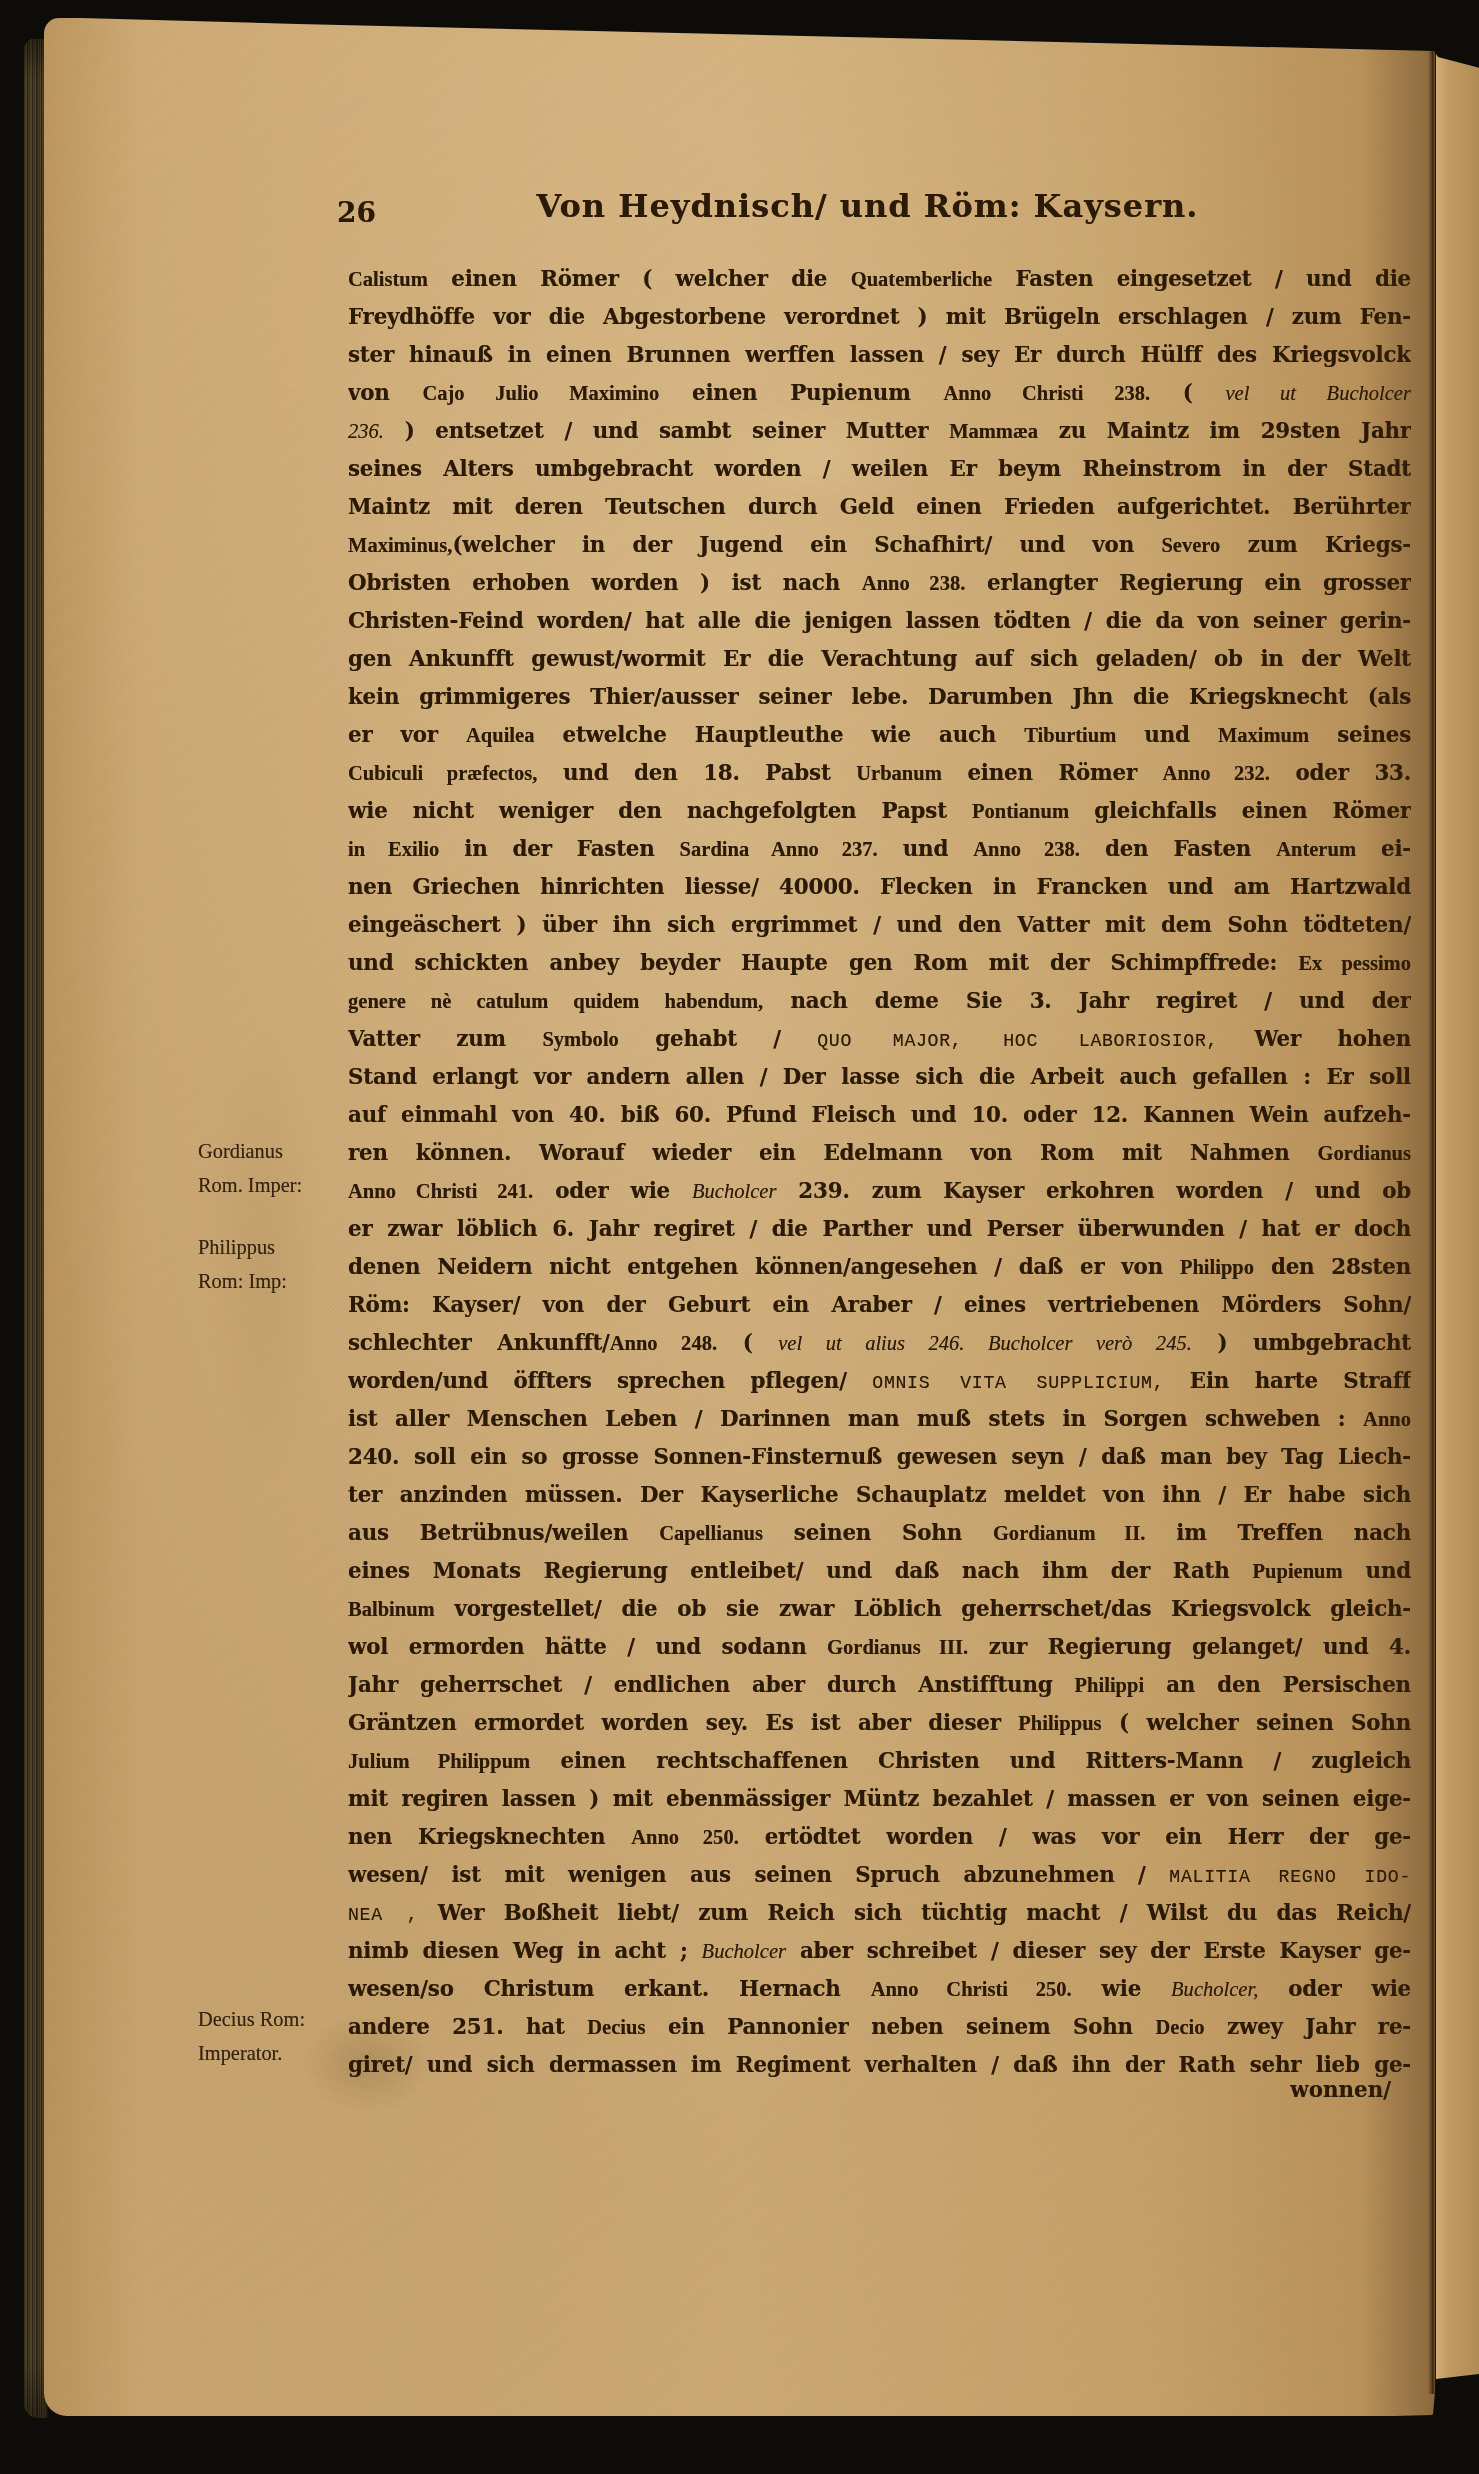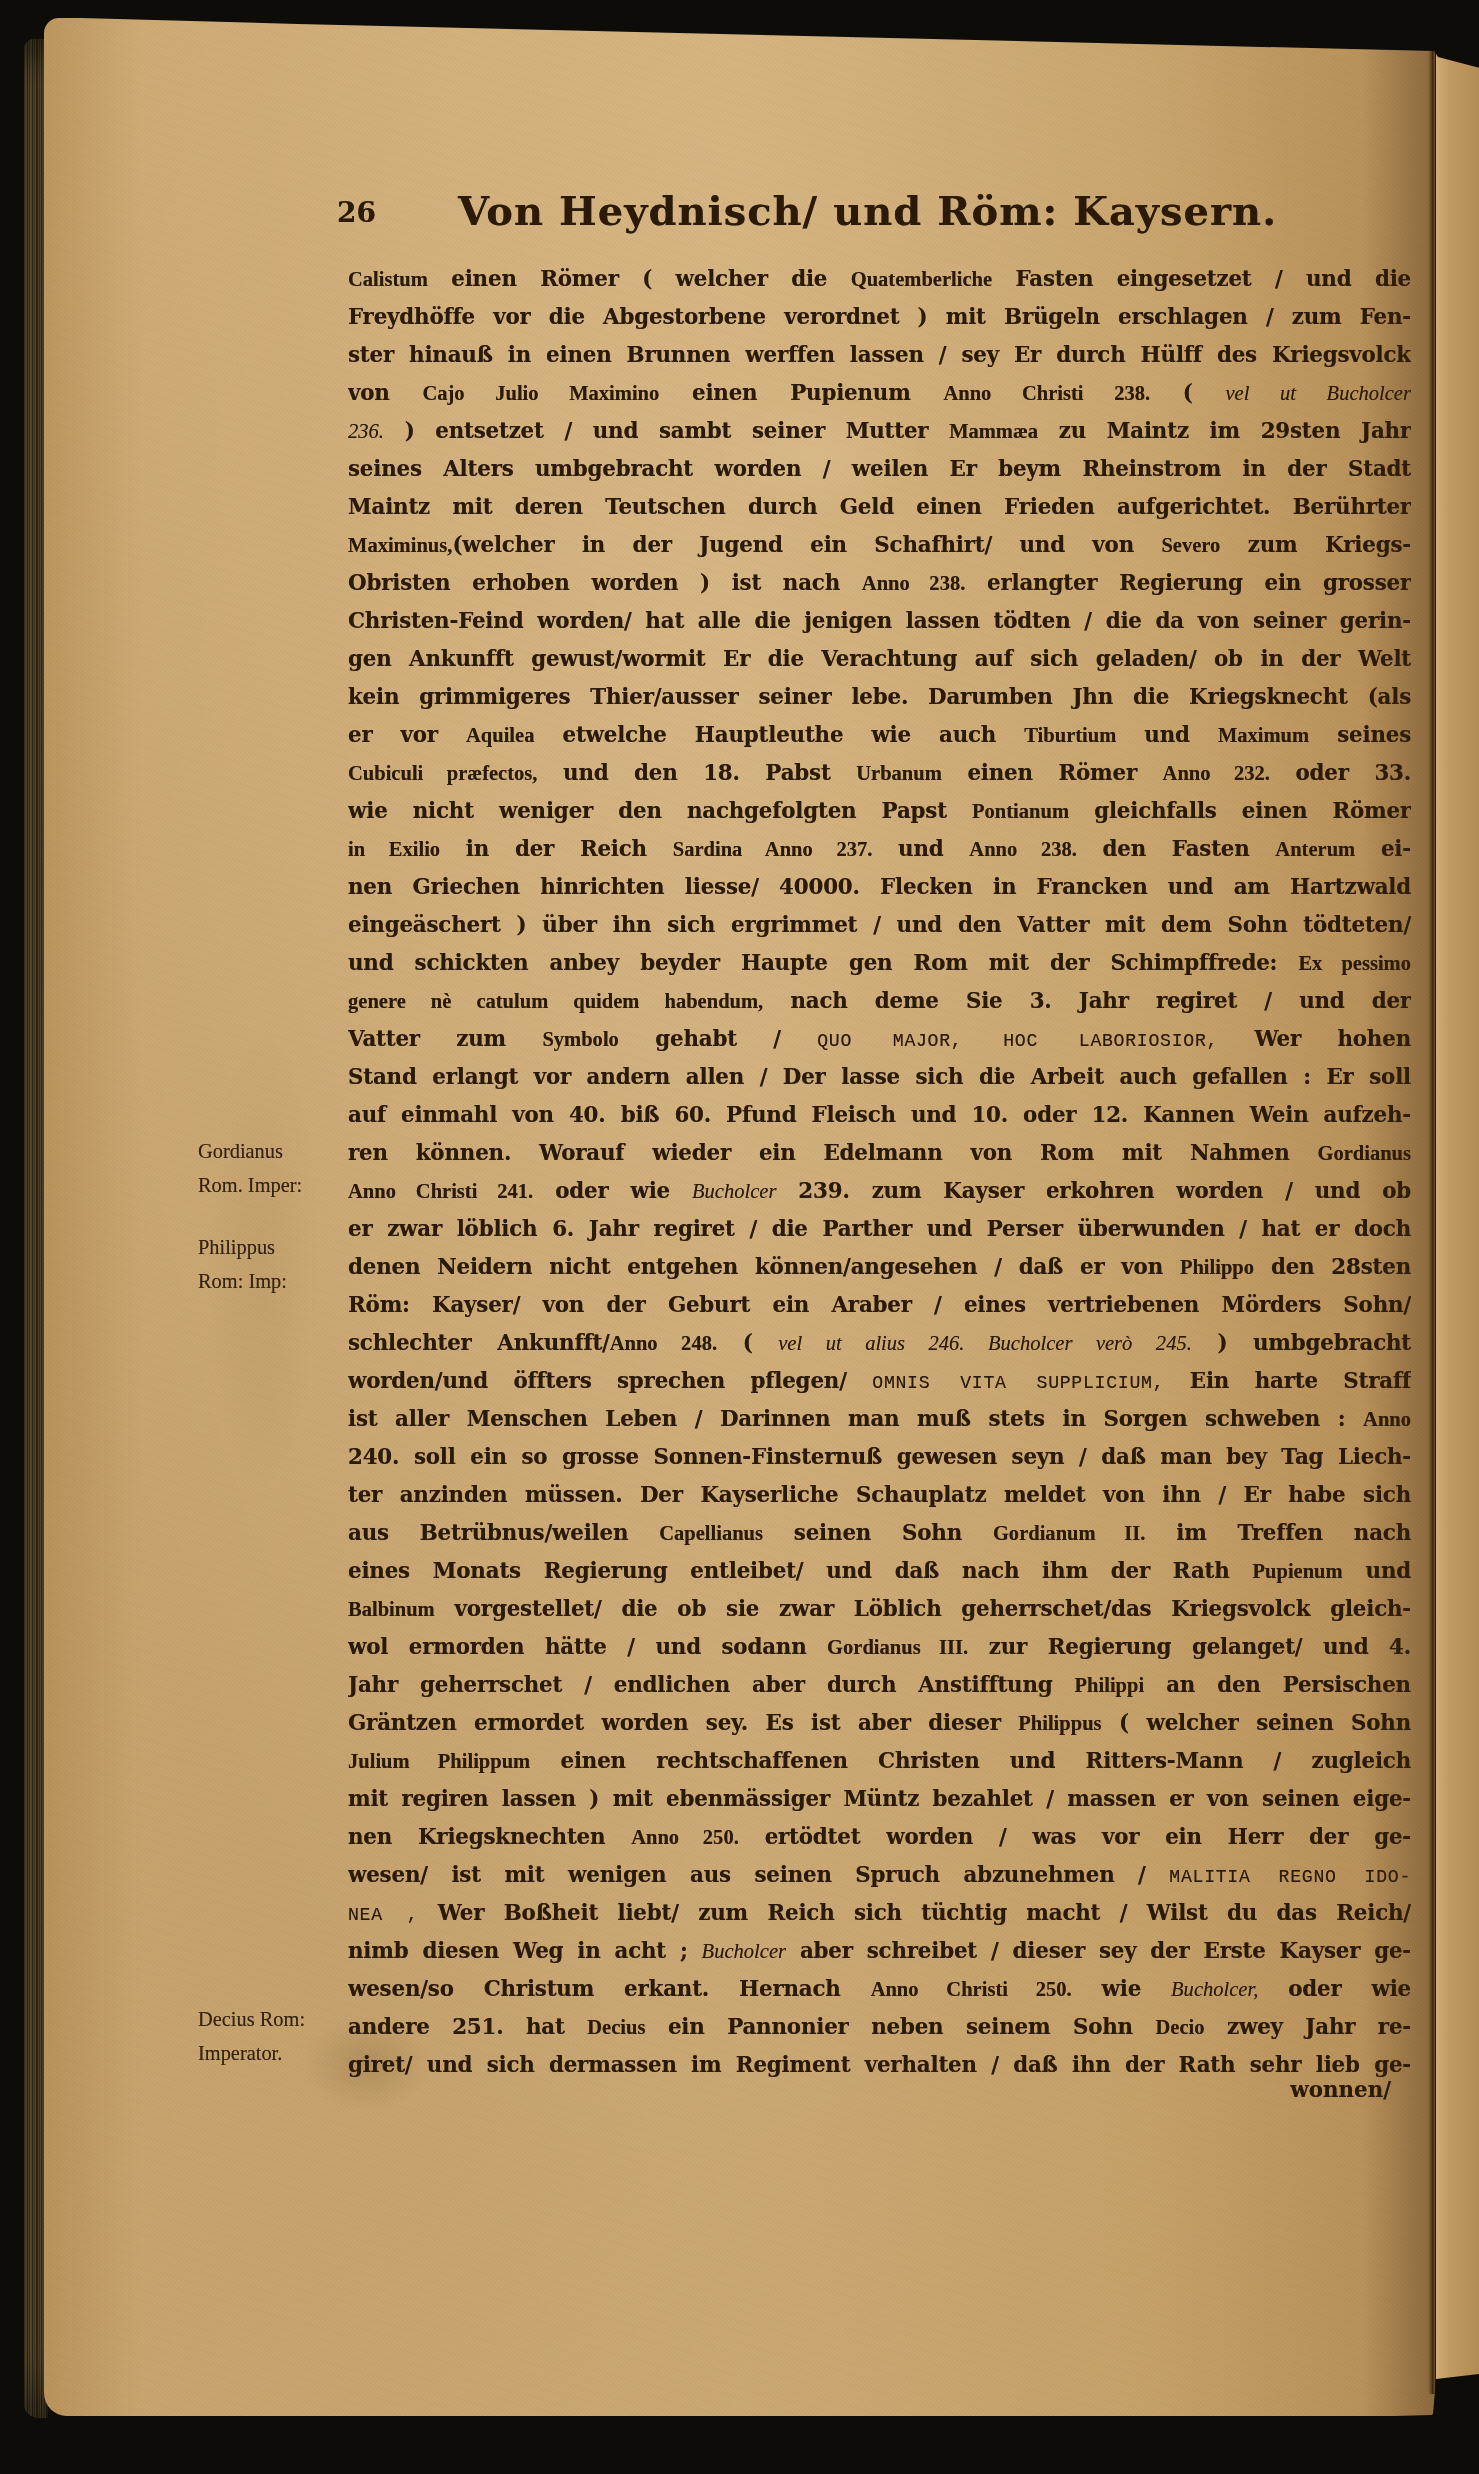--- a/index.html
+++ b/index.html
@@ -41,21 +41,21 @@
   .wedge{position:absolute;left:0;width:1480px;background:#0d0c08;z-index:5;pointer-events:none;}
   .wedge.top{top:0;height:129px;
       clip-path:polygon(0 0,1480px 0,1480px 68px,1438px 57px,1434px 51px,298px 24px,44px 17px,0 16px);}
   .wedge.bottom{top:2359px;height:116px;
       clip-path:polygon(0 78px,447px 80px,894px 71px,1242px 61px,1433px 56px,1436px 20px,1480px 15px,1480px 116px,0 116px);}
   
   .ink{color:#2b1a08;text-shadow:0 0 0.5px rgba(45,25,8,.55);}
   .header-row{position:absolute;left:292px;top:169px;width:1063px;height:55px;}
   .pagenum{position:absolute;left:1px;top:9px;font-size:28px;font-weight:700;}
   .running-title{position:absolute;left:0;right:0;text-align:center;top:0;
-      font-size:40px;font-weight:700;letter-spacing:1px;}
+      font-size:32px;font-weight:700;letter-spacing:1px;}
   .body-text{position:absolute;left:304px;top:242px;width:1063px;}
   .line{height:38px;line-height:38px;font-size:21.4px;
       text-align:justify;text-align-last:justify;text-justify:inter-word;
       overflow:hidden;white-space:normal;}
   .seg-f{font-family:"DejaVu Serif",serif;font-weight:700;letter-spacing:-0.2px;}
   .seg-r{font-family:"Liberation Serif",serif;font-weight:700;font-size:.96em;}
   .seg-i{font-family:"Liberation Serif",serif;font-style:italic;font-weight:400;font-size:.96em;}
   .seg-c{font-family:Liberation Mono, monospace;font-weight:400;font-size:.85em;letter-spacing:0.7px;}
   .catchword{position:absolute;left:304px;top:2059px;width:1063px;text-align:right;
       padding-right:20px;box-sizing:border-box;font-size:21.4px;font-weight:700;}
@@ -89,21 +89,21 @@
         <div class="line"><span class="seg-f">seines Alters umbgebracht worden / weilen Er beym Rheinstrom in der Stadt</span></div>
         <div class="line"><span class="seg-f">Maintz mit deren Teutschen durch Geld einen Frieden aufgerichtet. Berührter</span></div>
         <div class="line"><span class="seg-r">Maximinus,</span><span class="seg-f">(welcher in der Jugend ein Schafhirt/ und von </span><span class="seg-r">Severo</span><span class="seg-f"> zum Kriegs-</span></div>
         <div class="line"><span class="seg-f">Obristen erhoben worden ) ist nach </span><span class="seg-r">Anno 238.</span><span class="seg-f"> erlangter Regierung ein grosser</span></div>
         <div class="line"><span class="seg-f">Christen-Feind worden/ hat alle die jenigen lassen tödten / die da von seiner gerin-</span></div>
         <div class="line"><span class="seg-f">gen Ankunfft gewust/wormit Er die Verachtung auf sich geladen/ ob in der Welt</span></div>
         <div class="line"><span class="seg-f">kein grimmigeres Thier/ausser seiner lebe. Darumben Jhn die Kriegsknecht (als</span></div>
         <div class="line"><span class="seg-f">er vor </span><span class="seg-r">Aquilea</span><span class="seg-f"> etwelche Hauptleuthe wie auch </span><span class="seg-r">Tiburtium</span><span class="seg-f"> und </span><span class="seg-r">Maximum</span><span class="seg-f"> seines</span></div>
         <div class="line"><span class="seg-r">Cubiculi præfectos,</span><span class="seg-f"> und den 18. Pabst </span><span class="seg-r">Urbanum</span><span class="seg-f"> einen Römer </span><span class="seg-r">Anno 232.</span><span class="seg-f"> oder 33.</span></div>
         <div class="line"><span class="seg-f">wie nicht weniger den nachgefolgten Papst </span><span class="seg-r">Pontianum</span><span class="seg-f"> gleichfalls einen Römer</span></div>
-        <div class="line"><span class="seg-r">in Exilio</span><span class="seg-f"> in der Reich </span><span class="seg-r">Sardina Anno 237.</span><span class="seg-f"> und </span><span class="seg-r">Anno 238.</span><span class="seg-f"> den Fasten </span><span class="seg-r">Anterum</span><span class="seg-f"> ei-</span></div>
+        <div class="line"><span class="seg-r">in Exilio</span><span class="seg-f"> in der Fasten </span><span class="seg-r">Sardina Anno 237.</span><span class="seg-f"> und </span><span class="seg-r">Anno 238.</span><span class="seg-f"> den Fasten </span><span class="seg-r">Anterum</span><span class="seg-f"> ei-</span></div>
         <div class="line"><span class="seg-f">nen Griechen hinrichten liesse/ 40000. Flecken in Francken und am Hartzwald</span></div>
         <div class="line"><span class="seg-f">eingeäschert ) über ihn sich ergrimmet / und den Vatter mit dem Sohn tödteten/</span></div>
         <div class="line"><span class="seg-f">und schickten anbey beyder Haupte gen Rom mit der Schimpffrede: </span><span class="seg-r">Ex pessimo</span></div>
         <div class="line"><span class="seg-r">genere nè catulum quidem habendum,</span><span class="seg-f"> nach deme Sie 3. Jahr regiret / und der</span></div>
         <div class="line"><span class="seg-f">Vatter zum </span><span class="seg-r">Symbolo</span><span class="seg-f"> gehabt / </span><span class="seg-c">QUO MAJOR, HOC LABORIOSIOR,</span><span class="seg-f"> Wer hohen</span></div>
         <div class="line"><span class="seg-f">Stand erlangt vor andern allen / Der lasse sich die Arbeit auch gefallen : Er soll</span></div>
         <div class="line"><span class="seg-f">auf einmahl von 40. biß 60. Pfund Fleisch und 10. oder 12. Kannen Wein aufzeh-</span></div>
         <div class="line"><span class="seg-f">ren können. Worauf wieder ein Edelmann von Rom mit Nahmen </span><span class="seg-r">Gordianus</span></div>
         <div class="line"><span class="seg-r">Anno Christi 241.</span><span class="seg-f"> oder wie </span><span class="seg-i">Bucholcer</span><span class="seg-f"> 239. zum Kayser erkohren worden / und ob</span></div>
         <div class="line"><span class="seg-f">er zwar löblich 6. Jahr regiret / die Parther und Perser überwunden / hat er doch</span></div>

